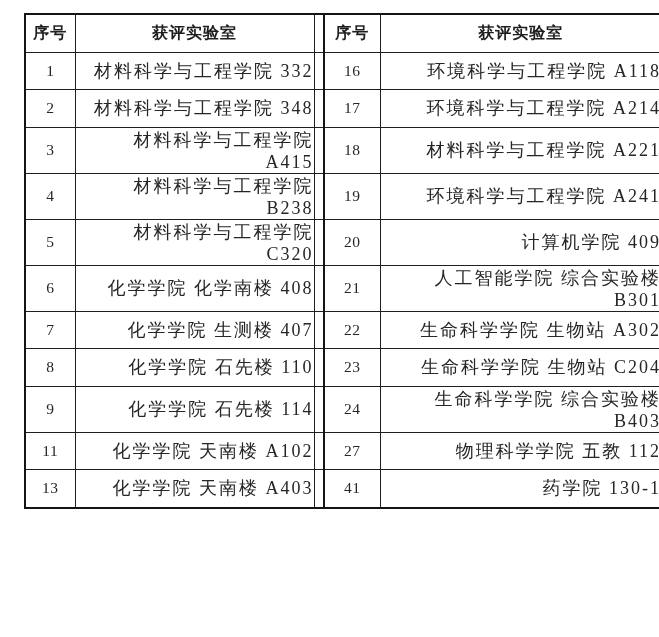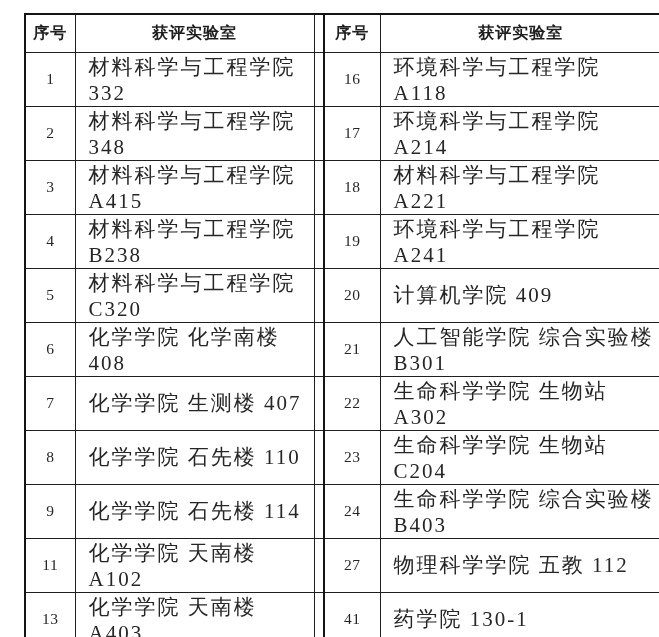--- a/index.html
+++ b/index.html
@@ -44,23 +44,23 @@
     color: #1e1e1e;
     text-align: center;
     letter-spacing: 1px;
   }
   td.no-cell {
     text-align: center;
     font-size: 15.5px;
     letter-spacing: 0.5px;
   }
   td.lab-cell {
-    text-align: left;
+    text-align: right;
     padding-left: 13px;
-    font-size: 21px;
+    font-size: 18px;
     letter-spacing: 2px;
   }
   td.gap-cell, th.gap-cell {
     border-left: 1.5px solid #1f1f1f;
     border-right: 2px solid #141414;
   }
 </style>
 </head>
 <body>
 

